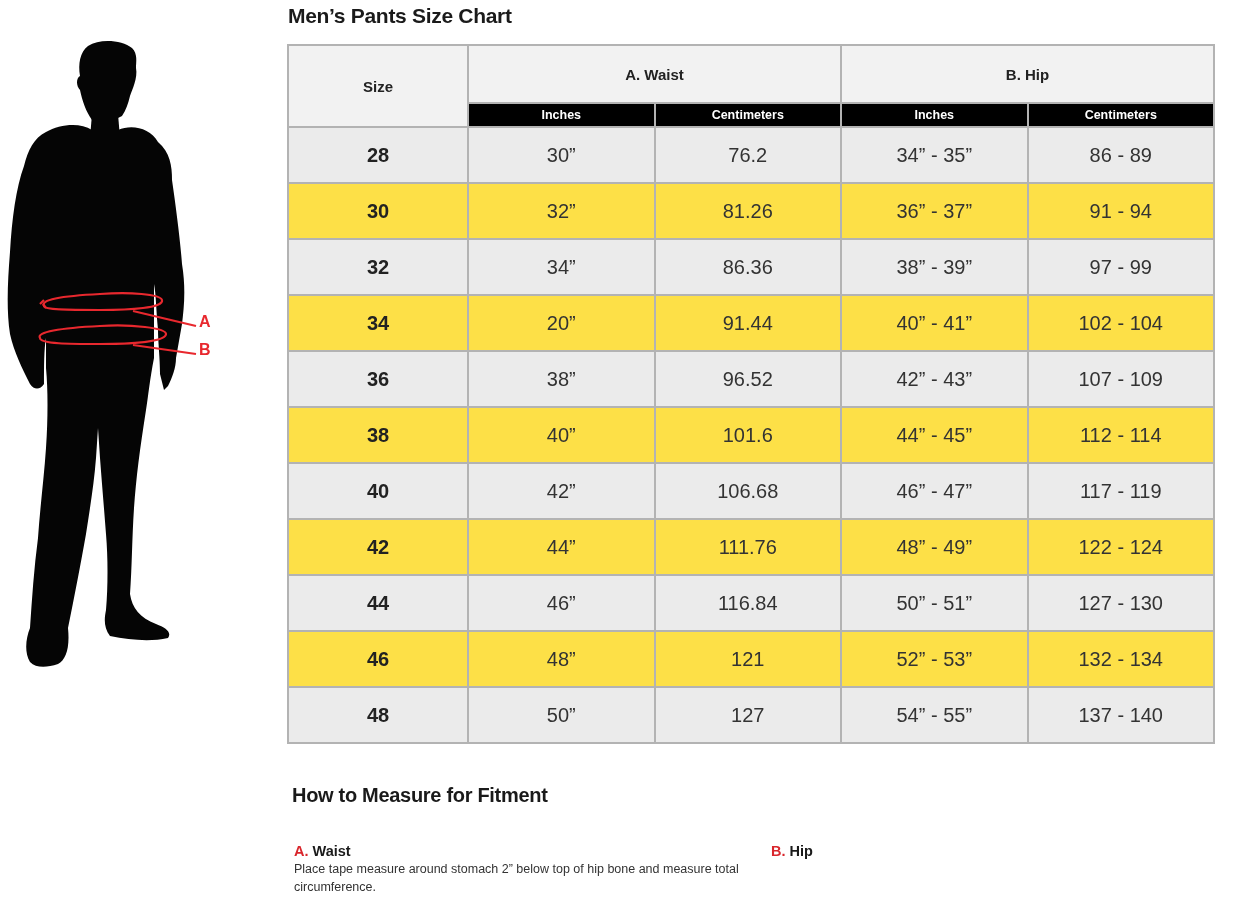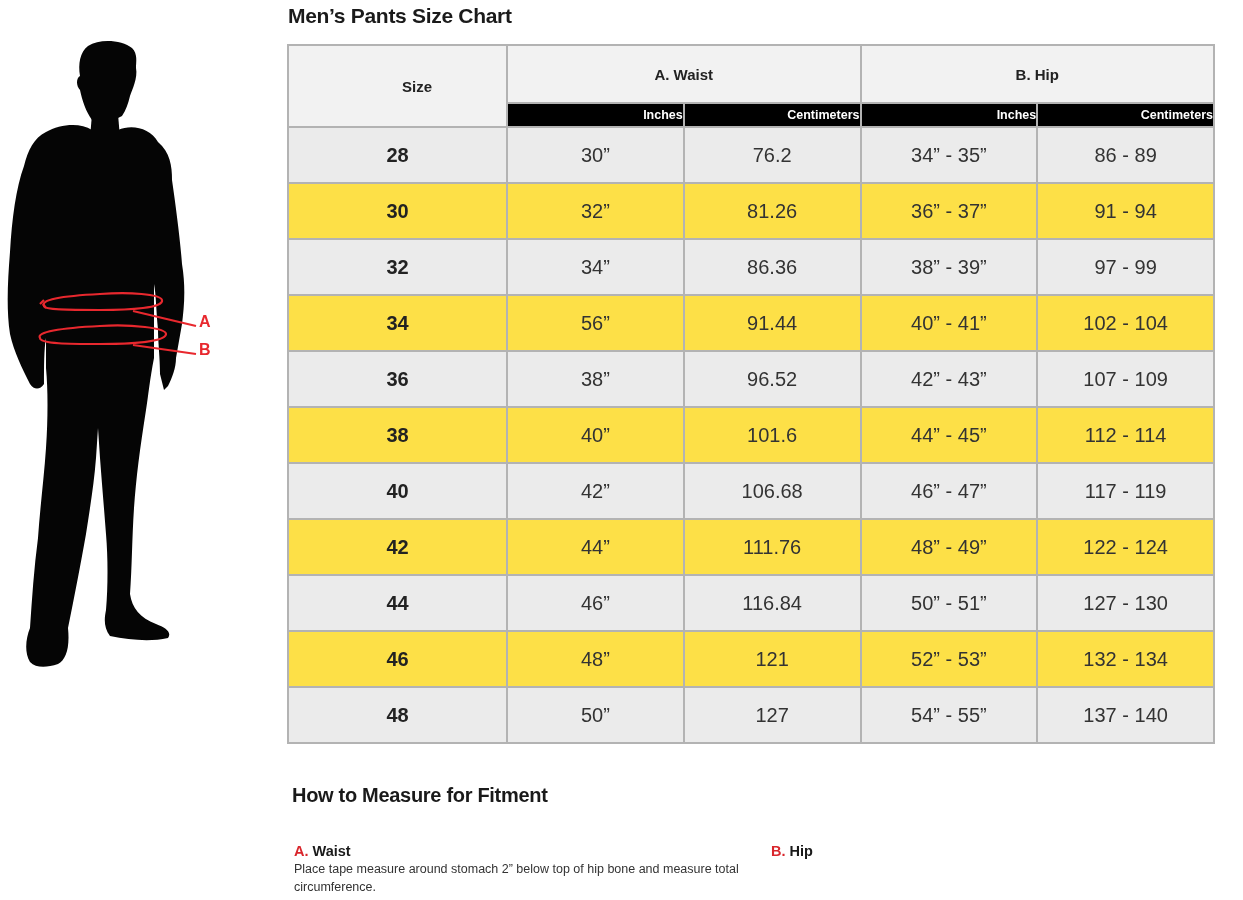--- a/index.html
+++ b/index.html
@@ -9,24 +9,24 @@
   .figure { position: absolute; left: 0; top: 38px; width: 230px; height: 650px; }
 
   .title { position: absolute; left: 288px; top: 4px; margin: 0;
            font-family: "Liberation Sans", sans-serif; font-weight: bold;
            font-size: 21px; color: #1a1a1a; letter-spacing: -0.3px; }
 
   table.size-table { position: absolute; left: 287px; top: 44px; width: 928px;
            border-collapse: collapse; border: 2px solid #b3b3b3; table-layout: fixed; }
   .size-table td, .size-table th { border: 2px solid #b3b3b3; text-align: center; padding: 0; }
 
-  .size-table th.size-h { width: 178px; background: #f2f2f2; font-size: 15px; font-weight: bold; color: #222; padding-left: 39px; }
+  .size-table th.size-h { width: 178px; background: #f2f2f2; font-size: 15px; font-weight: bold; color: #222; }
   .size-table th.group-h { height: 56px; background: #f2f2f2; font-size: 15px; font-weight: bold; color: #222; }
   .size-table th.sub-h { height: 22px; background: #000; color: #fff; font-size: 12.5px;
-           font-weight: bold; border-left: 2px solid #b3b3b3; border-right: 2px solid #b3b3b3; text-align: right; }
+           font-weight: bold; border-left: 2px solid #b3b3b3; border-right: 2px solid #b3b3b3; }
   .size-table td { height: 54px; font-size: 20px; color: #333; }
   .size-table td.size-cell { font-weight: bold; color: #222; }
   .size-table tr.row-odd td { background: #ebebeb; }
   .size-table tr.row-even td { background: #fde047; }
 
   .section-title { position: absolute; left: 288px; top: 780px; margin: 4px;
            font-weight: bold; font-size: 20px; color: #1a1a1a; letter-spacing: -0.3px; }
 
   .measure { position: absolute; top: 842px; font-size: 12.5px; line-height: 18px; color: #333; }
   .measure.a { left: 294px; width: 460px; }
@@ -101,21 +101,21 @@
     </tr>
     <tr class="row-odd">
       <td class="size-cell">32</td>
       <td>34”</td>
       <td>86.36</td>
       <td>38” - 39”</td>
       <td>97 - 99</td>
     </tr>
     <tr class="row-even">
       <td class="size-cell">34</td>
-      <td>56”</td>
+      <td>20”</td>
       <td>91.44</td>
       <td>40” - 41”</td>
       <td>102 - 104</td>
     </tr>
     <tr class="row-odd">
       <td class="size-cell">36</td>
       <td>38”</td>
       <td>96.52</td>
       <td>42” - 43”</td>
       <td>107 - 109</td>

